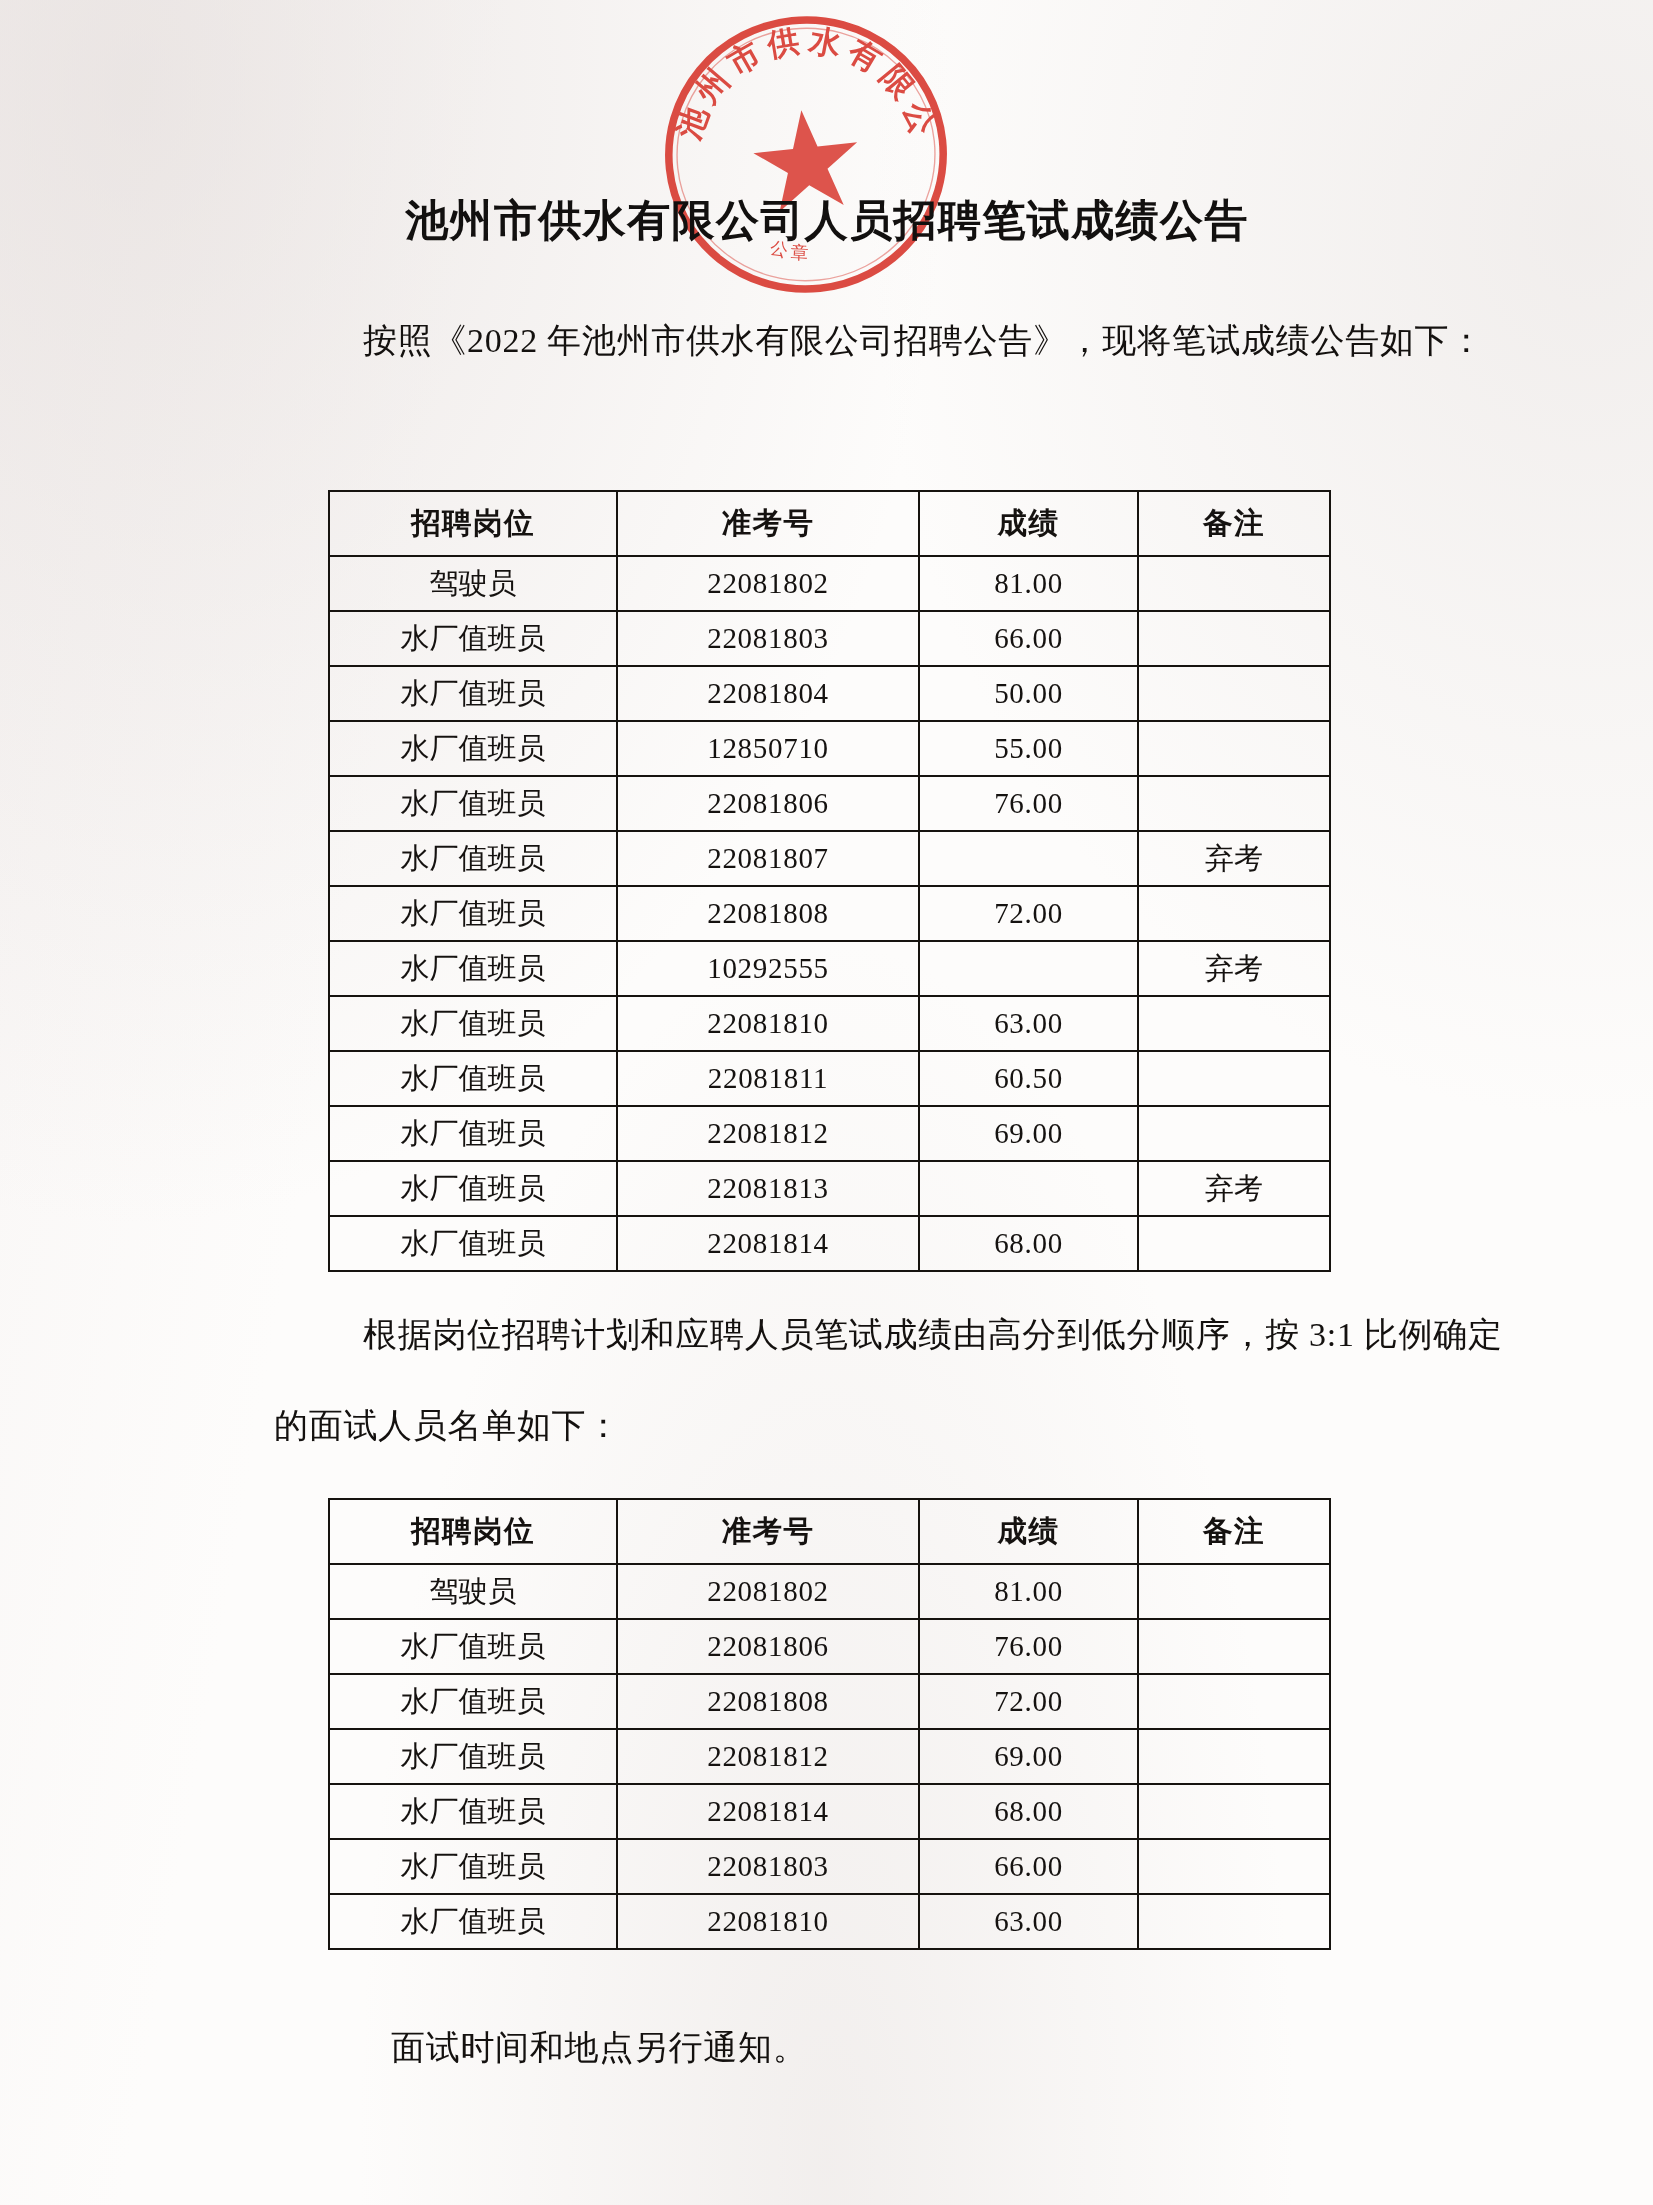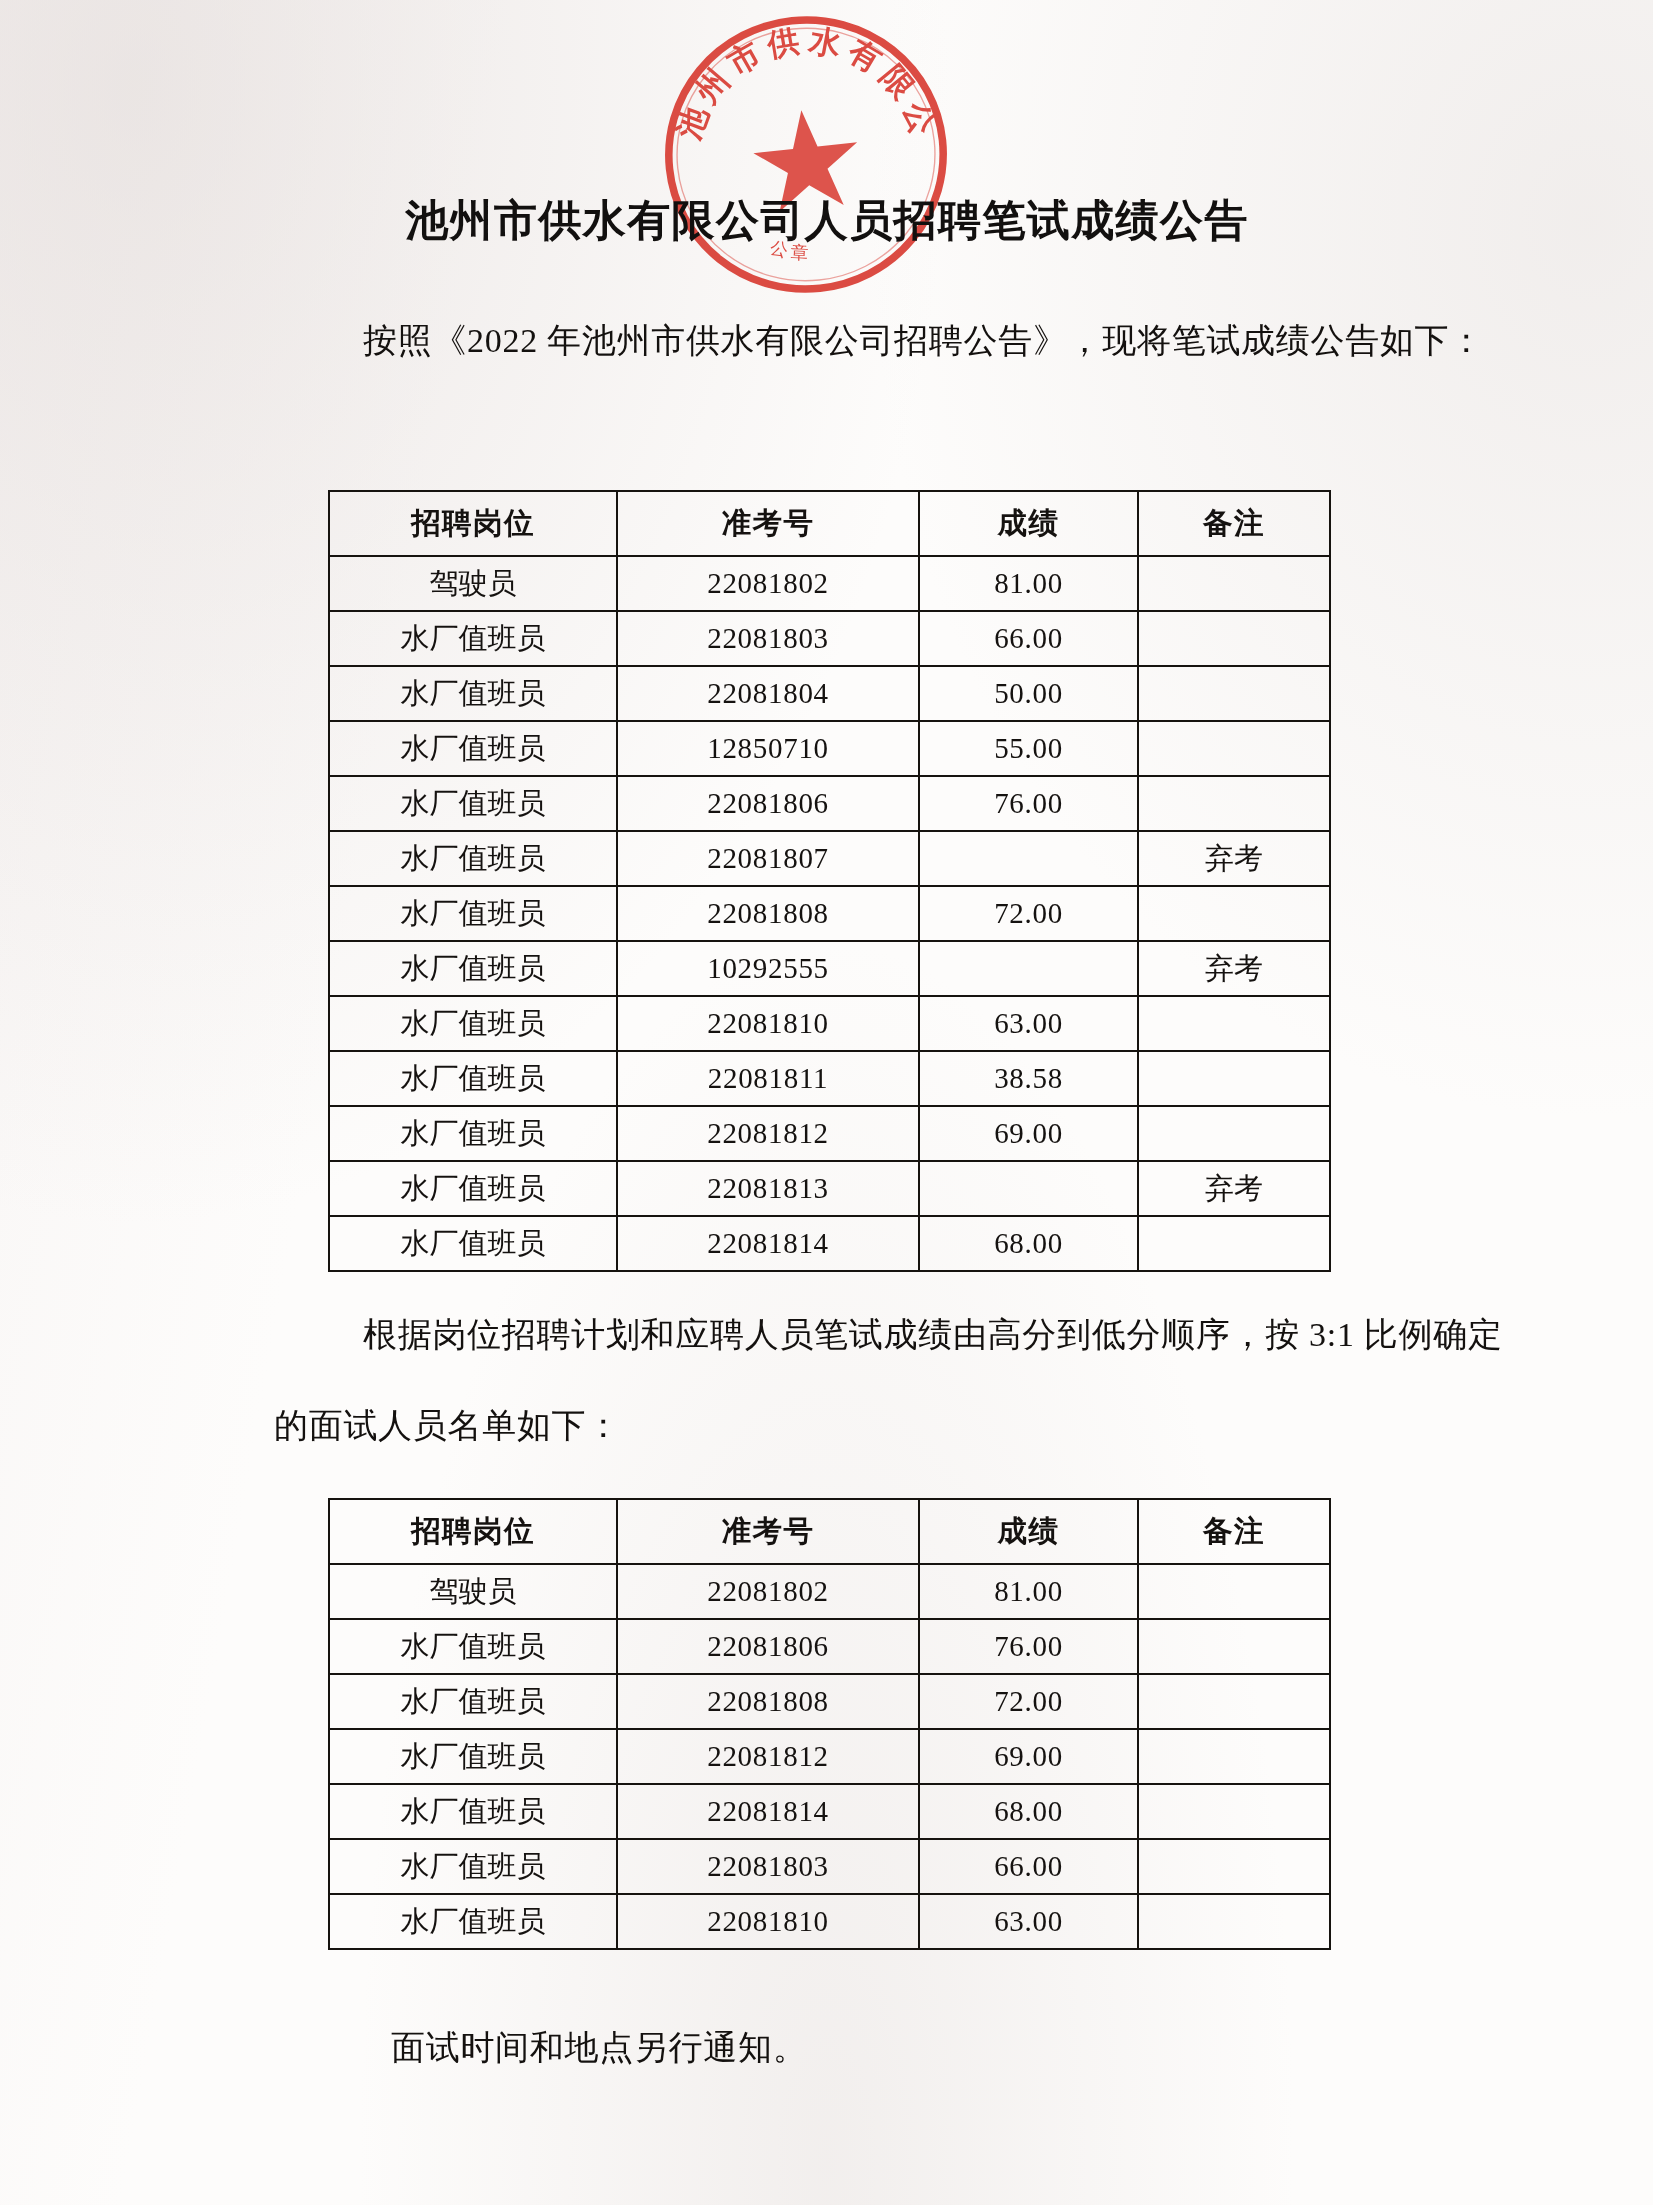--- a/index.html
+++ b/index.html
@@ -204,21 +204,21 @@
           </tr>
         <tr>
             <td>水厂值班员</td>
             <td class="num-cell">22081810</td>
             <td class="num-cell">63.00</td>
             <td></td>
           </tr>
         <tr>
             <td>水厂值班员</td>
             <td class="num-cell">22081811</td>
-            <td class="num-cell">38.58</td>
+            <td class="num-cell">60.50</td>
             <td></td>
           </tr>
         <tr>
             <td>水厂值班员</td>
             <td class="num-cell">22081812</td>
             <td class="num-cell">69.00</td>
             <td></td>
           </tr>
         <tr>
             <td>水厂值班员</td>

